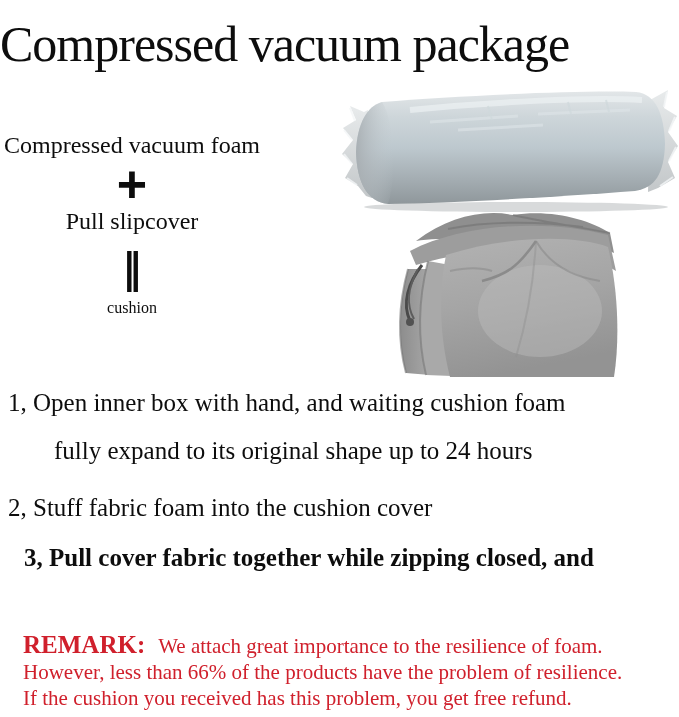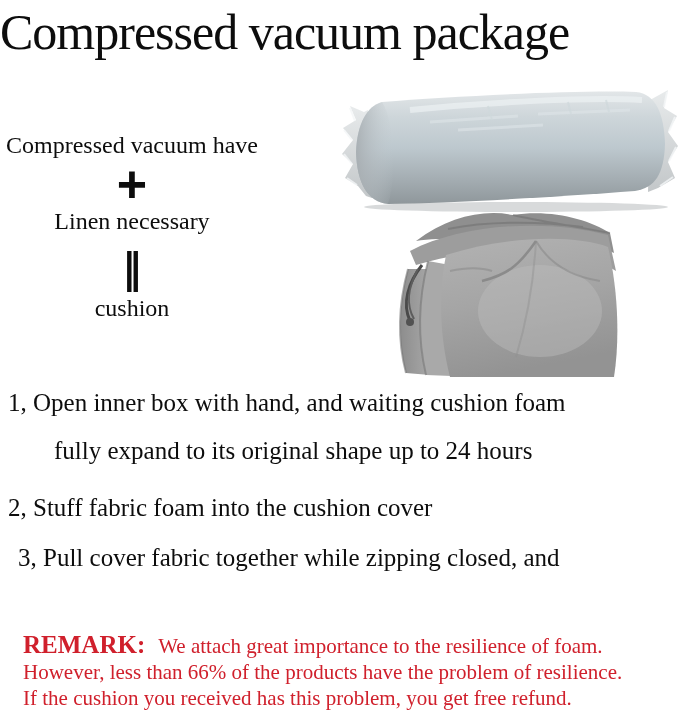--- a/index.html
+++ b/index.html
@@ -6,44 +6,44 @@
   html,body { background:#ffffff; }
   .canvas {
     position:relative;
     width:679px; height:717px;
     background:var(--background, #ffffff);
     overflow:hidden;
     font-family:"Liberation Serif", serif;
     color:var(--text, #0d0d0d);
   }
   .page-title {
-    position:absolute; top:4px; left:0; width:562px;
+    position:absolute; top:16px; left:0; width:562px;
     text-align:center;
     font-size:50px; line-height:56px; font-weight:400;
     letter-spacing:-1px;
     white-space:nowrap;
   }
   .eq-col { position:absolute; left:0; top:0; width:264px; }
   .eq-item { position:absolute; left:0; width:264px; text-align:center; white-space:nowrap; }
   .eq-foam     { top:131px; font-size:24px; line-height:28px; }
   .eq-plus     { top:158px; font-size:52px; line-height:52px; font-family:"Liberation Sans", sans-serif; font-weight:600; }
   .eq-linen    { top:207px; font-size:24px; line-height:28px; }
   .eq-equals   { top:246px; font-size:40px; line-height:44px; font-family:"DejaVu Sans", sans-serif; font-weight:bold; }
-  .eq-cushion  { top:294px; font-size:24px; line-height:28px; }
+  .eq-cushion  { top:294px; font-size:16px; line-height:28px; }
 
   .step-line {
     position:absolute;
     font-size:25px; line-height:28px;
     white-space:nowrap;
     text-align:right;
   }
   .s1l1 { left:8px;  top:389px; }
   .s1l2 { left:54px; top:437px; }
   .s2l1 { left:8px;  top:494px; }
-  .s3l1 { left:18px;  top:544px; }
+  .s3l1 { left:24px;  top:544px;font-weight:bold; }
   .s3l2 { left:38px; top:592px; }
 
   .remark {
     position:absolute; left:23px; top:632px; width:668px;
     color:var(--remark-red, #d0202c);
     font-size:21px; line-height:26px;
   }
   .remark-line { white-space:nowrap; }
   .remark-label {
     font-weight:bold; font-size:25px;
@@ -55,23 +55,23 @@
   svg { display:block; width:100%; height:100%; }
 </style>
 </head>
 <body>
 
 <div class="canvas">
 
   <div class="page-title">Compressed vacuum package</div>
 
   <div class="eq-col">
-    <div class="eq-item eq-foam">Compressed vacuum have</div>
+    <div class="eq-item eq-foam">Compressed vacuum foam</div>
     <div class="eq-item eq-plus">+</div>
-    <div class="eq-item eq-linen">Linen necessary</div>
+    <div class="eq-item eq-linen">Pull slipcover</div>
     <div class="eq-item eq-equals">‖</div>
     <div class="eq-item eq-cushion">cushion</div>
   </div>
 
   <div class="img-wrap roll-img">
     <svg viewBox="0 0 341 130" aria-hidden="true">
       <defs>
         <linearGradient id="gBody" x1="0" y1="0" x2="0" y2="1">
           <stop offset="0" stop-color="#e2e6e8"></stop>
           <stop offset="0.22" stop-color="#ced6da"></stop>

